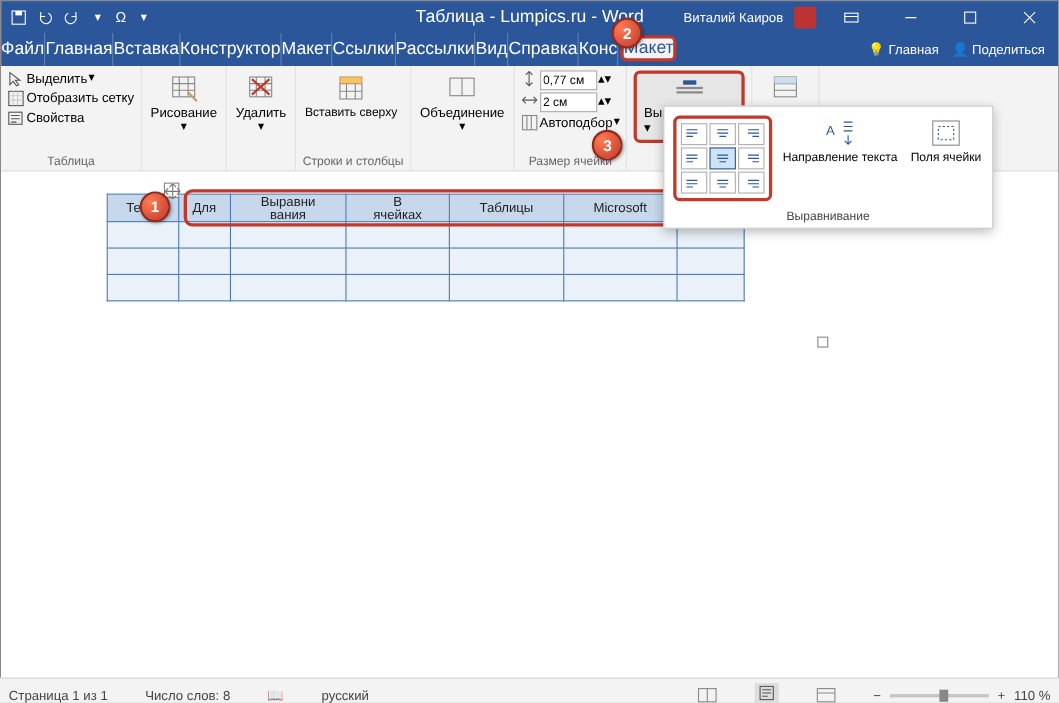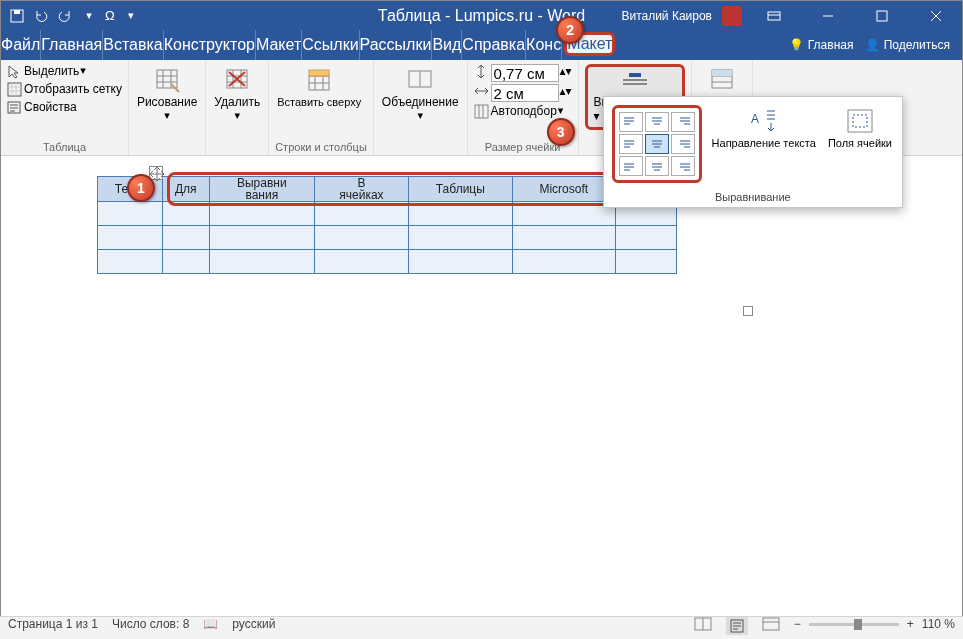--- a/index.html
+++ b/index.html
@@ -17,39 +17,39 @@
 .menubar .spacer{flex:1}
 .menubar .right{display:flex;align-items:center;gap:12px;padding:0 12px;font-size:12px}
 .ribbon{height:96px;background:#f3f3f3;border-bottom:1px solid #d4d4d4;display:flex;position:relative}
 .group{border-right:1px solid #e1e1e1;padding:4px 6px 0;display:flex;flex-direction:column;justify-content:space-between}
 .glabel{text-align:center;font-size:11px;color:#666;padding:2px 0}
 .gbody{display:flex;align-items:flex-start;gap:4px;flex:1}
 .vbtn{display:flex;flex-direction:column;align-items:center;justify-content:flex-end;gap:2px;min-width:48px;padding:2px}
 .vbtn .lbl{font-size:11px;text-align:center;line-height:1.1}
 .stack{display:flex;flex-direction:column;gap:2px}
 .srow{display:flex;align-items:flex-start;gap:1px;font-size:11px;white-space:nowrap}
-.sizerow input{width:68px;height:18px;font-size:15px;border:1px solid #ababab;padding:0 2px}
+.sizerow input{width:52px;height:18px;font-size:11px;border:1px solid #ababab;padding:0 2px}
 .alignbtn{border:3px solid #c0392b;border-radius:6px;background:#e6e6e6;padding:4px 6px;display:flex;flex-direction:column;align-items:center}
 .dropdown{position:absolute;top:96px;right:60px;background:#fff;border:1px solid #c6c6c6;box-shadow:0 3px 10px rgba(0,0,0,.3);padding:4px;z-index:50}
 .ddbody{display:flex;align-items:flex-start;gap:8px;padding:4px}
 .grid9{display:grid;grid-template-columns:repeat(3,24px);grid-template-rows:repeat(3,20px);gap:2px;border:3px solid #c0392b;border-radius:6px;padding:4px}
 .grid9 .c{border:1px solid #adadad;background:#fff;display:flex;align-items:center;justify-content:center}
 .grid9 .c.sel{background:#cfe3f6;border-color:#2b579a}
 .ddlabel{text-align:center;font-size:11px;color:#444;padding-top:4px}
 .docarea{position:absolute;top:156px;left:1px;right:1px;bottom:24px;background:#fff;overflow:hidden}
 .page{position:absolute;left:18px;top:20px;width:740px}
 .tblwrap{position:relative}
 .tbl{border-collapse:collapse;width:580px;margin-left:78px}
 .tbl td{border:1px solid #4a7ab4;height:24px;background:#eaf1f8;text-align:center;font-size:12px;color:#222}
 .tbl tr.hd td{background:#c7d8ec;font-size:12px;line-height:1}
 .hdring{position:absolute;left:148px;top:-4px;width:584px;height:34px;border:3px solid #c0392b;border-radius:8px;pointer-events:none}
 .badge{position:absolute;width:28px;height:28px;border-radius:50%;background:radial-gradient(circle at 30% 30%,#ff7b54,#c0392b);border:2px solid #8e2a1e;color:#fff;font-weight:bold;font-size:14px;display:flex;align-items:center;justify-content:center;box-shadow:1px 1px 3px rgba(0,0,0,.4)}
 .handle{position:absolute;left:130px;top:-10px;width:14px;height:14px;border:1px solid #888;background:#fff}
 .endmark{position:absolute;left:724px;top:130px;width:10px;height:10px;border:1px solid #888}
-.statusbar{position:absolute;bottom:0;left:0;right:0;height:23px;background:#f3f3f3;border-top:1px solid #d4d4d4;display:flex;align-items:flex-start;font-size:11px;color:#444;padding:0 8px;gap:14px}
+.statusbar{position:absolute;bottom:0;left:0;right:0;height:23px;background:#f3f3f3;border-top:1px solid #d4d4d4;display:flex;align-items:flex-end;font-size:11px;color:#444;padding:0 8px;gap:34px}
 .statusbar .sp{flex:1}
 .zoom{display:flex;align-items:center;gap:8px}
 .slider{width:90px;height:3px;background:#c6c6c6;position:relative}
 .slider .th{position:absolute;left:50%;top:-4px;width:8px;height:11px;background:#888}
 .micon{width:16px;height:16px}
 svg{display:block}
 </style>
 </head>
 <body>
 

